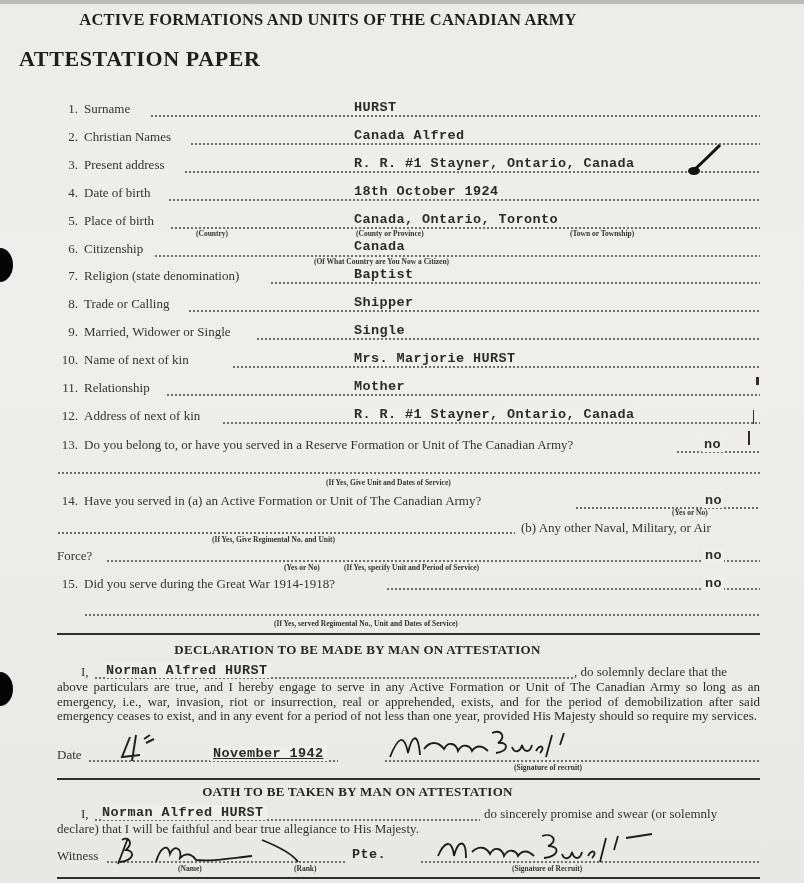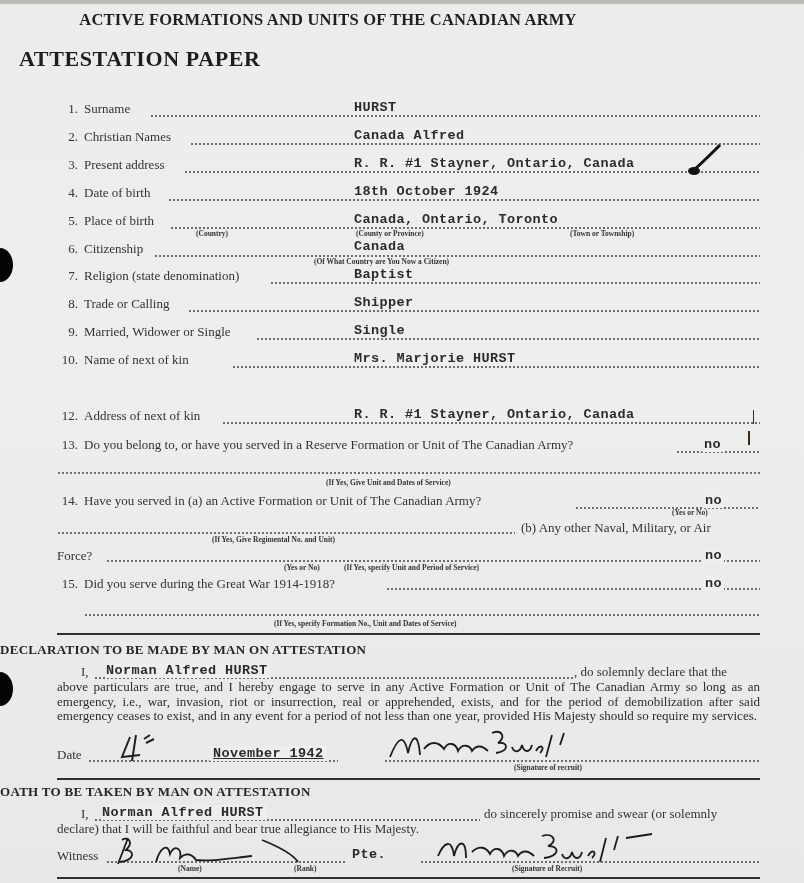--- a/index.html
+++ b/index.html
@@ -37,21 +37,21 @@
   }
   .typed {
     position: absolute; font-family: "Liberation Mono", "DejaVu Sans Mono", monospace;
     font-size: 13.5px; font-weight: bold; color: #2b2b2b; letter-spacing: 0.4px; white-space: nowrap;
   }
   .caption {
     position: absolute; font-size: 7.5px; color: #333; white-space: nowrap; font-weight: bold;
   }
   .hr { position: absolute; height: 2px; background: #2f2f2f; left: 57px; width: 703px; }
   .section-title {
-    position: absolute; left: 0; width: 715px; 
+    position: absolute; left: 0; width: 715px; text-align: center;
     font-size: 13px; font-weight: bold; color: #262626; letter-spacing: 0.3px;
   }
   .para {
     position: absolute; left: 57px; width: 703px; font-size: 13px; line-height: 14.5px; color: #2c2c2c;
     text-align: justify;
   }
   .hand { position: absolute; }
   .mark { position: absolute; background: #3a2a1a; }
 </style>
 </head>
@@ -126,20 +126,27 @@
     <span class="label" style="left:84px;">Married, Widower or Single</span>
     <span class="dots" style="left:256px; width:504px; top:14px;"></span>
     <span class="typed" style="left:354px; top:-1px; background:#eeeeec; padding-right:3px;">Single</span>
   </div>
   <div class="row" style="top:352px;">
     <span class="num" style="left:50px;">10.</span>
     <span class="label" style="left:84px;">Name of next of kin</span>
     <span class="dots" style="left:232px; width:528px; top:14px;"></span>
     <span class="typed" style="left:354px; top:-1px; background:#eeeeec; padding-right:3px;">Mrs. Marjorie HURST</span>
   </div>
+  <div class="row" style="top:380px;">
+    <span class="num" style="left:50px;">11.</span>
+    <span class="label" style="left:84px;">Relationship</span>
+    <span class="dots" style="left:166px; width:594px; top:14px;"></span>
+    <span class="typed" style="left:354px; top:-1px; background:#eeeeec; padding-right:3px;">Mother</span>
+    <span class="mark" style="left:756px; top:-3px; width:3px; height:8px;"></span>
+  </div>
   <div class="row" style="top:408px;">
     <span class="num" style="left:50px;">12.</span>
     <span class="label" style="left:84px;">Address of next of kin</span>
     <span class="dots" style="left:222px; width:538px; top:14px;"></span>
     <span class="typed" style="left:354px; top:-1px; background:#eeeeec; padding-right:3px;">R. R. #1 Stayner, Ontario, Canada</span>
     <span class="mark" style="left:753px; top:2px; width:1px; height:14px;"></span>
   </div>
 
   <div class="row" style="top:437px;">
     <span class="num" style="left:50px;">13.</span>
@@ -174,21 +181,21 @@
   </div>
 
   <div class="row" style="top:576px;">
     <span class="num" style="left:50px;">15.</span>
     <span class="label" style="left:84px;">Did you serve during the Great War 1914-1918?</span>
     <span class="dots" style="left:386px; width:374px; top:12px;"></span>
     <span class="typed" style="left:703px; top:0px; background:#eeeeec; padding:0 2px;">no</span>
   </div>
   <div class="row" style="top:604px;">
     <span class="dots" style="left:84px; width:676px; top:10px;"></span>
-    <span class="caption" style="left:274px; top:15px;">(If Yes, specify Formation No., Unit and Dates of Service)</span>
+    <span class="caption" style="left:274px; top:15px;">(If Yes, served Regimental No., Unit and Dates of Service)</span>
   </div>
 
   <div class="hr" style="top:633px;"></div>
 
   <div class="section-title" style="top:642px;">DECLARATION TO BE MADE BY MAN ON ATTESTATION</div>
   <div class="row" style="top:664px;">
     <span class="label" style="left:81px;">I,</span>
     <span class="dots" style="left:94px; width:480px; top:13px;"></span>
     <span class="typed" style="left:106px; top:-1px; background:#eeeeec; padding-right:3px;">Norman Alfred HURST</span>
     <span class="label" style="left:574px;">, do solemnly declare that the</span>

